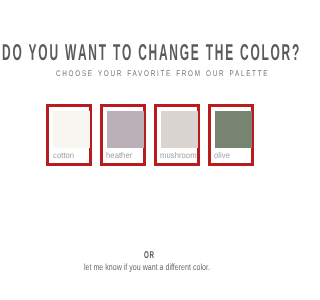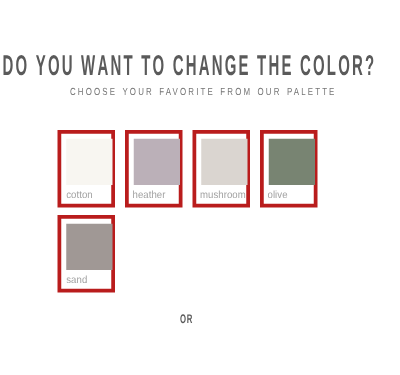--- a/index.html
+++ b/index.html
@@ -140,24 +140,23 @@
       <div class="cap">heather</div>
     </div>
       <div class="card">
       <div class="chip" style="background: rgb(218, 213, 208);"></div>
       <div class="cap">mushroom</div>
     </div>
       <div class="card">
       <div class="chip" style="background: rgb(120, 132, 114);"></div>
       <div class="cap">olive</div>
     </div>
-      <div class="card">
-      <div class="chip" style="background: rgb(160, 152, 149);"></div>
-      <div class="cap">sand</div>
-    </div>
     </div>
 
   <div class="or-wrap">
     <div class="or">OR</div>
   </div>
 
+  <div class="note-wrap">
+    <div class="note">let me know if you want a different color.</div>
+  </div>
 
 </div>
 
 </body></html>

